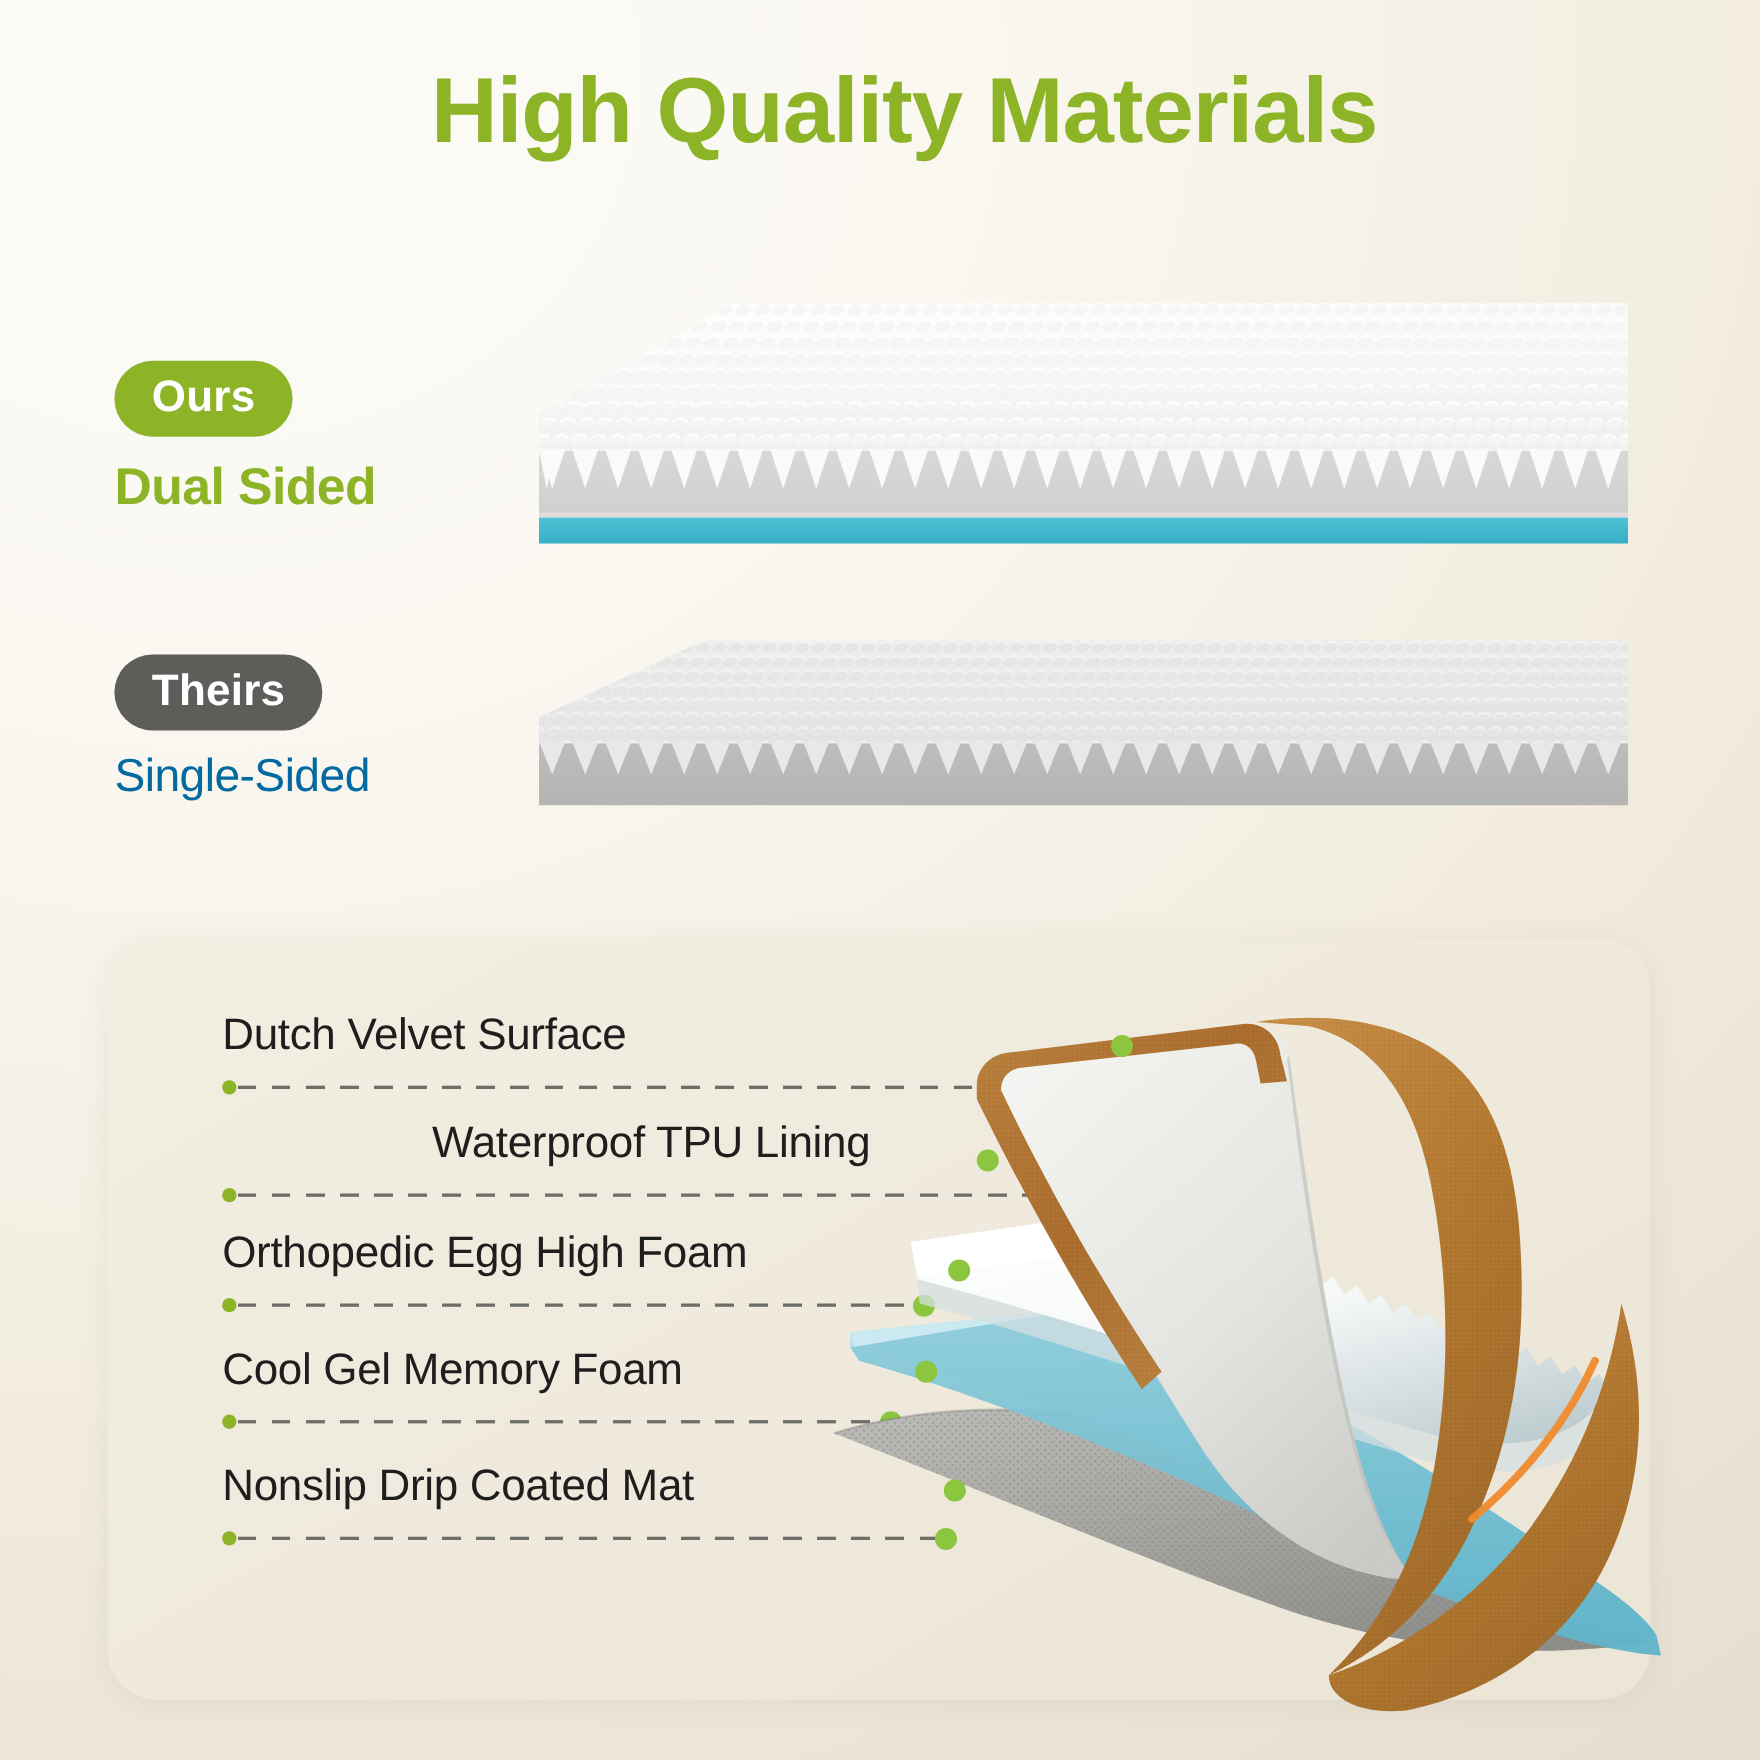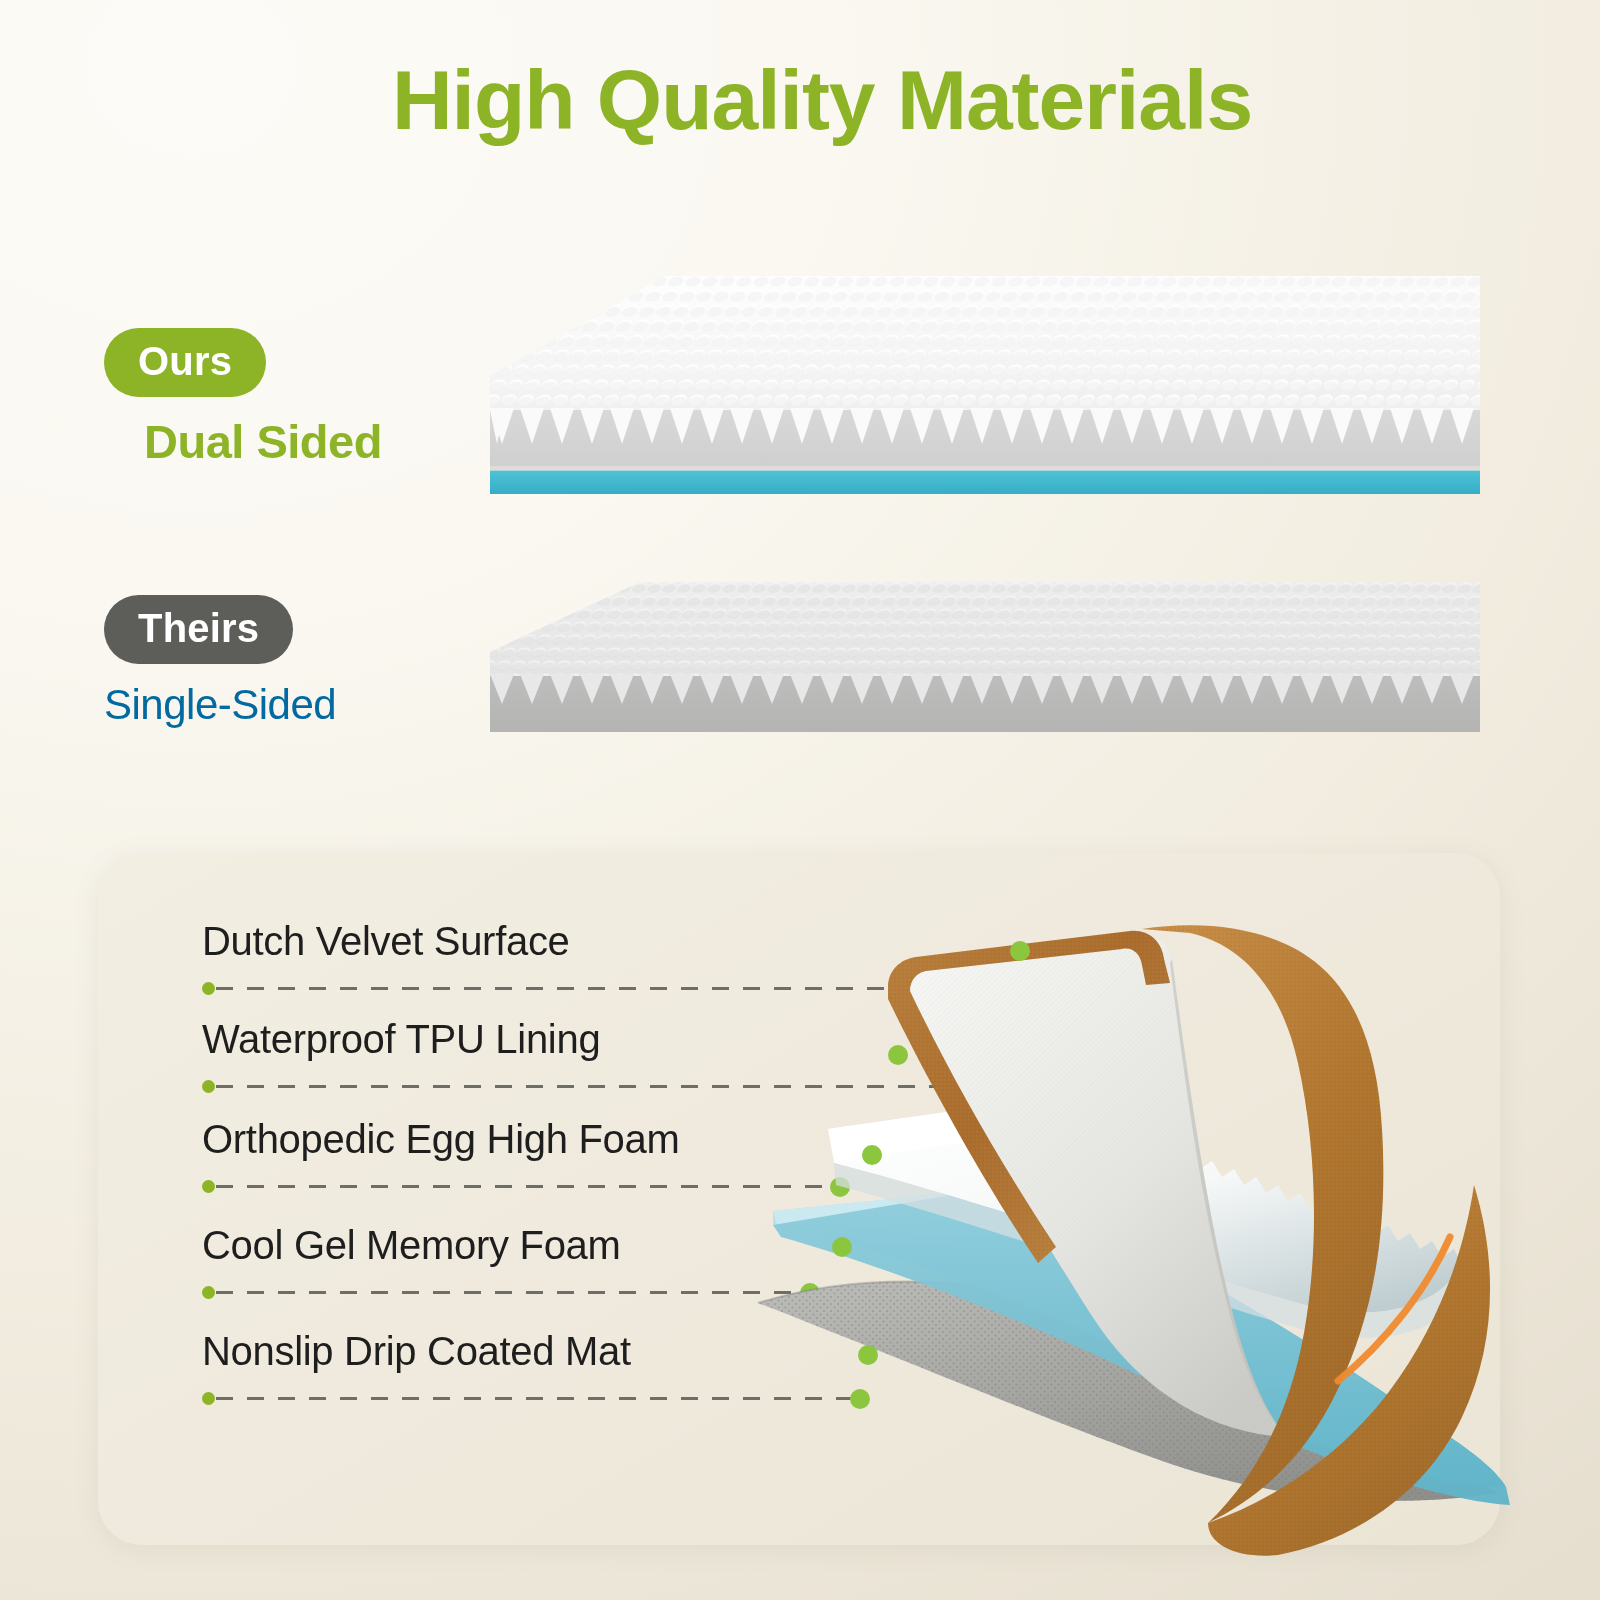--- a/index.html
+++ b/index.html
@@ -30,21 +30,21 @@
   .pill{
     display:inline-block; border-radius:40px;
     padding:13px 34px 16px 34px;
     font-size:40px; font-weight:bold; color:#FFFFFF;
     line-height:1; letter-spacing:.2px;
   }
   .pill-ours  { background:#8DB327; }
   .pill-theirs{ background:#5D5D5A; }
 
   .sub{ margin-top:21px; font-size:47px; line-height:1; letter-spacing:-.5px; }
-  .sub-ours{ color:#8DB327; font-weight:bold;margin-left:40px; }
+  .sub-ours{ color:#8DB327; font-weight:bold; }
   .sub-theirs{ color:#0369a1; font-weight:normal; font-size:42px; margin-top:20px; }
 
   
   .mattress{ position:absolute; }
   #mat-ours  { left:490px; top:8px;  width:990px; height:240px; }
   #mat-theirs{ left:490px; top:28px; width:990px; height:180px; }
 
   .mat-svg{ display:block; width:100%; height:100%; }
 
   
@@ -248,21 +248,21 @@
 
   <div class="feat" style="top:68px;">
     <div class="feat-text">Dutch Velvet Surface</div>
     <div class="feat-line" style="width:900px;">
       <span class="dot-start"></span>
       <span class="dash" style="width:870px;"></span>
       <span class="dot-end" style="left:880px;"></span>
     </div>
   </div>
 
-  <div class="feat" style="top:166px;">
+  <div class="feat" style="top:166px;text-align:center;">
     <div class="feat-text">Waterproof TPU Lining</div>
     <div class="feat-line" style="width:780px;">
       <span class="dot-start"></span>
       <span class="dash" style="width:740px;"></span>
       <span class="dot-end" style="left:748px;"></span>
     </div>
   </div>
 
   <div class="feat" style="top:266px;">
     <div class="feat-text">Orthopedic Egg High Foam</div>

